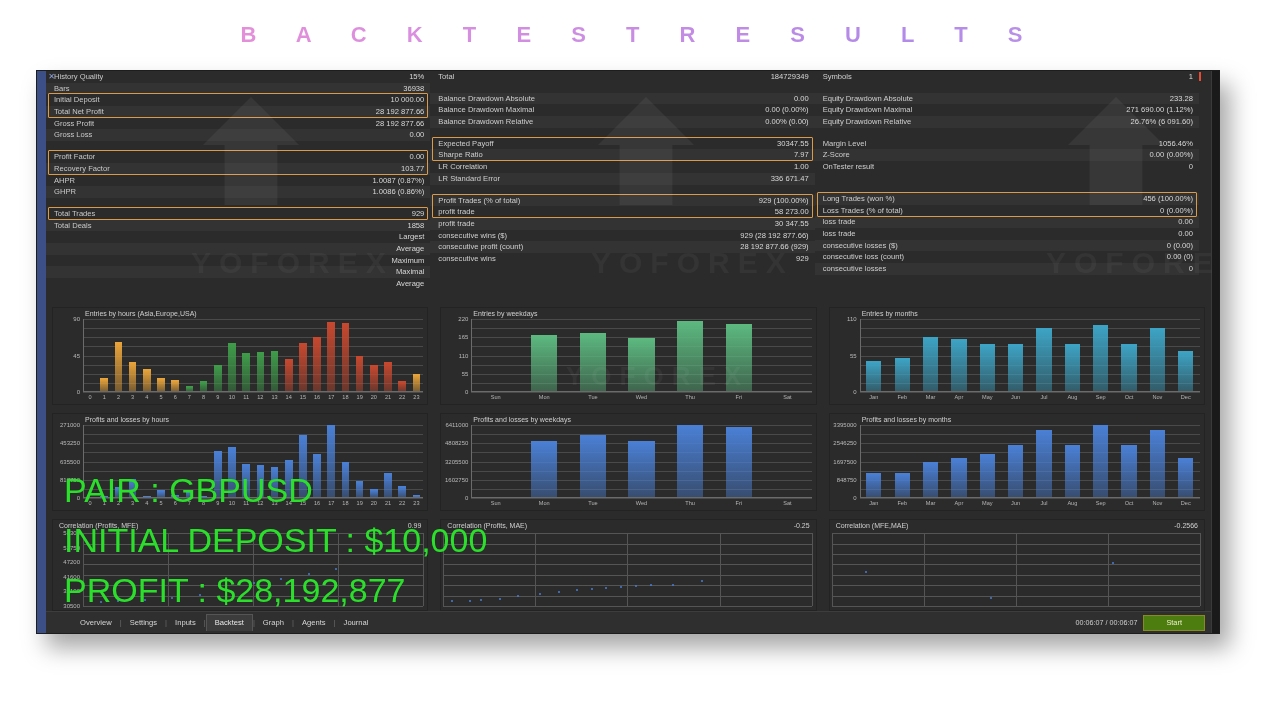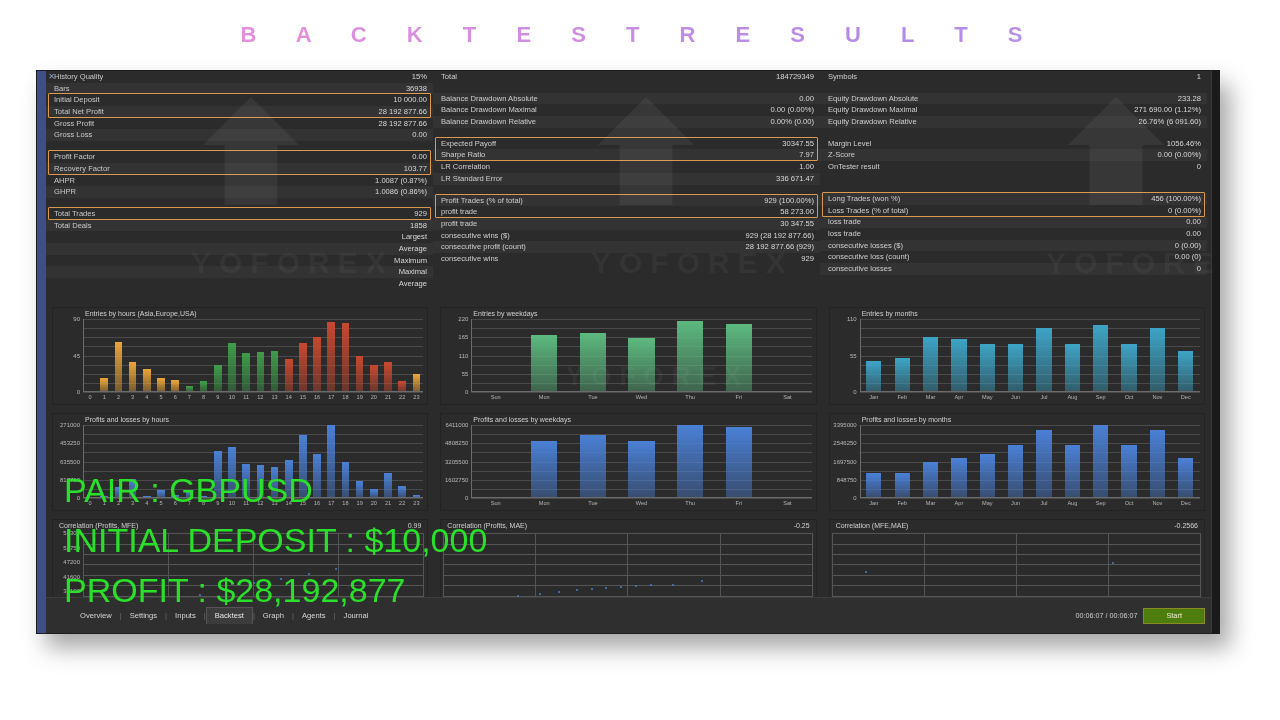--- a/index.html
+++ b/index.html
@@ -34,21 +34,21 @@
     position: absolute; left: 0; top: 0; width: 9px; height: 100%;
     background: #3c4f86;
   }
   .right-rail {
     position: absolute; right: 0; top: 0; width: 8px; height: 100%;
     background: #1a1a1a; border-left: 1px solid #3a3a3a;
   }
   .inner { position: absolute; left: 9px; top: 0; right: 8px; bottom: 0; }
 
   
-  .stats { position: absolute; left: 0; top: 0; right: 4px; height: 230px; display: flex; }
+  .stats { position: absolute; left: 0; top: 0; right: 12px; height: 230px; display: flex; }
   .col { position: relative; flex: 1 1 0; padding: 0; }
   .col + .col { }
   .row {
     display: flex; align-items: center; justify-content: space-between;
     height: 11.7px; padding: 0 6px 0 8px;
     font-size: 7.6px; color: #cfcfcf; line-height: 11.7px;
     background: #2b2b2b;
   }
   .row.alt { background: #333333; }
   .row .lbl { white-space: nowrap; overflow: hidden; }
@@ -119,21 +119,21 @@
   
   .green-ov {
     position: absolute; z-index: 30;
     color: #2ae02a; font-size: 34px; font-weight: normal;
     white-space: nowrap; letter-spacing: 0px;
     font-family: "Liberation Sans", sans-serif;
   }
 
   
   .tabbar {
-    position: absolute; left: 0; right: 0; bottom: 0; height: 36px;
+    position: absolute; left: 0; right: 0; bottom: 0; height: 22px;
     background: #2f2f2f; display: flex; align-items: center;
     border-top: 1px solid #3d3d3d; z-index: 20;
   }
   .tab {
     font-size: 7.6px; color: #d6d6d6; padding: 0 8px; line-height: 16px;
   }
   .tab.active { background: #3c3c3c; border: 1px solid #555; border-bottom: none; color: #e8e8e8; }
   .tabsep { color: #6a6a6a; font-size: 7.6px; }
   .tabbar .right { margin-left: auto; display: flex; align-items: center; gap: 6px; padding-right: 6px; }
   .timer { font-size: 7.2px; color: #cfcfcf; }

